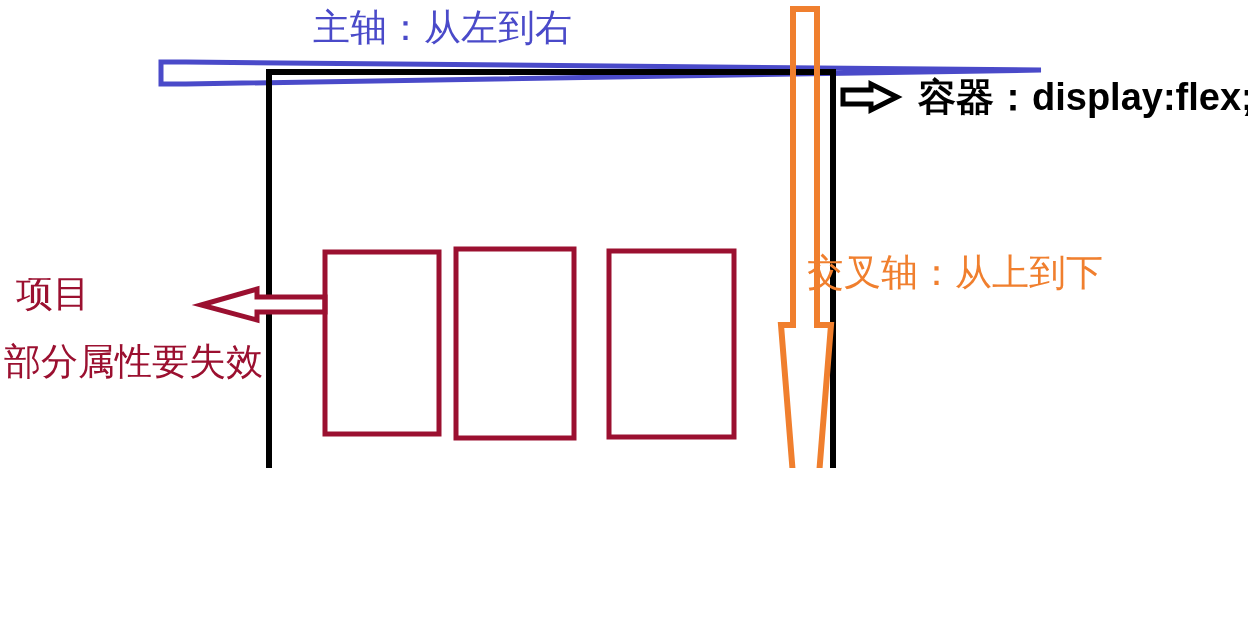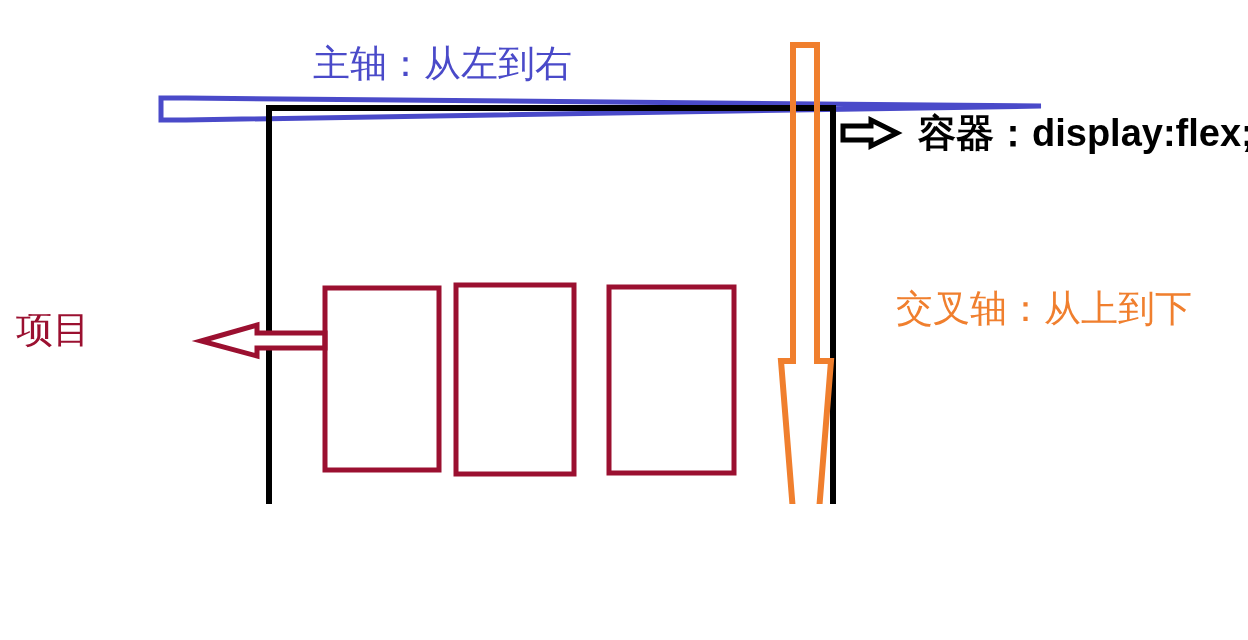--- a/index.html
+++ b/index.html
@@ -10,21 +10,20 @@
   }
   body {
     font-family: "Liberation Sans", "DejaVu Sans", sans-serif;
   }
   #stage {
     position: relative;
     width: 1248px;
     height: 468px;
     background: #ffffff;
     overflow: hidden;
-    margin-top: 36px;
   }
   #diagram-svg {
     position: absolute;
     left: 0;
     top: 0;
     width: 1248px;
     height: 640px;
   }
   .lbl {
     position: absolute;
@@ -39,21 +38,21 @@
     color: #4a4ac9;
   }
   #label-container {
     left: 918px;
     top: 78px;
     font-size: 38px;
     color: #000000;
     font-weight: bold;
   }
   #label-cross-axis {
-    left: 896px;
+    left: 807px;
     top: 254px;
     font-size: 37px;
     color: #f07f2e;
   }
   #label-item-title {
     left: 16px;
     top: 275px;
     font-size: 37px;
     color: #9b1030;
   }
@@ -121,14 +120,15 @@
   </svg>
 
   <div class="lbl" id="label-main-axis">主轴：从左到右</div>
 
   <div class="lbl" id="label-container">容器：display:flex;</div>
 
   <div class="lbl" id="label-cross-axis">交叉轴：从上到下</div>
 
   <div class="lbl" id="label-item-title">项目</div>
 
+  <div class="lbl" id="label-item-note">部分属性要失效</div>
 
 </div>
 
 </body></html>

